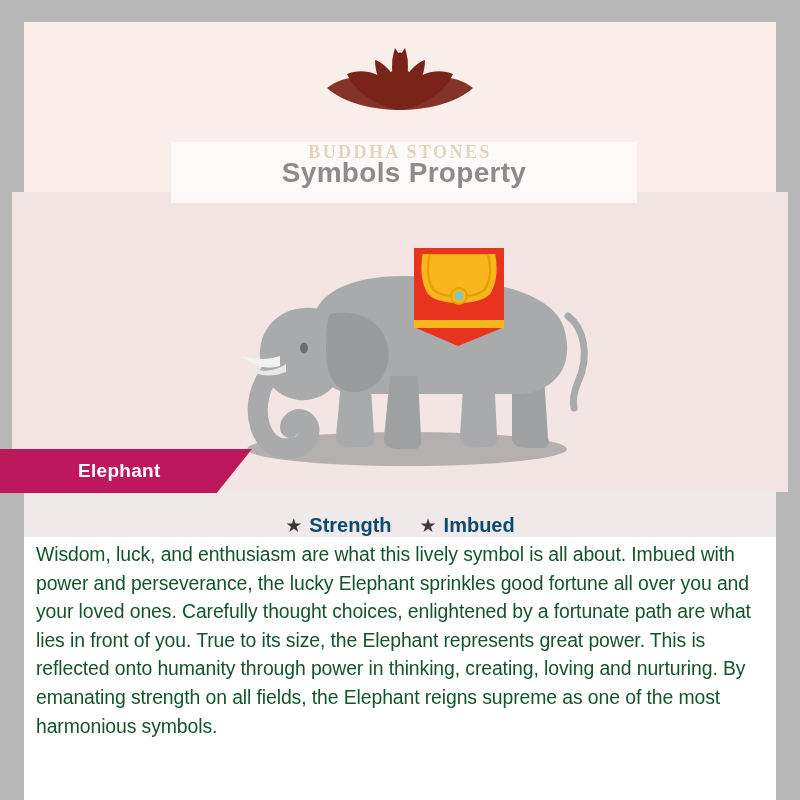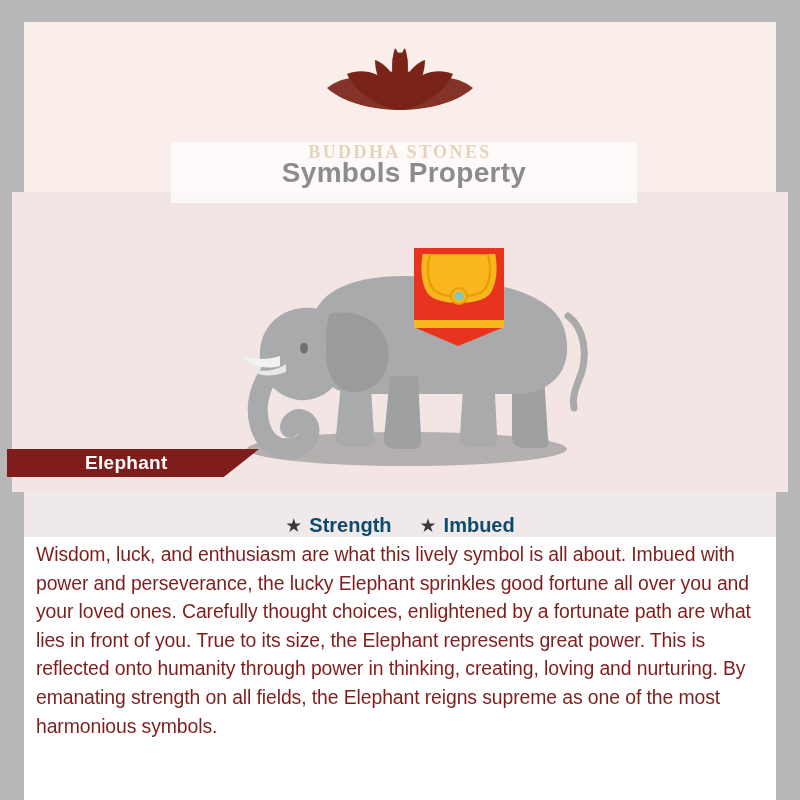--- a/index.html
+++ b/index.html
@@ -137,23 +137,23 @@
   
   .illus {
     position: absolute;
     left: 12px; top: 196px;
     width: 776px; height: 292px;
   }
 
   
   .label-tag {
     position: absolute;
-    left: 7px; top: 449px;
-    width: 252px; height: 28px;
-    background: #7f1d1d;
+    left: 0; top: 449px;
+    width: 252px; height: 44px;
+    background: #be185d;
     clip-path: polygon(0 0, 100% 0, 86% 100%, 0 100%);
     display: flex;
     align-items: center;
   }
   .label-tag-text {
     margin-left: 78px;
     color: #ffffff;
     font-size: 19px;
     font-weight: bold;
     letter-spacing: 0.3px;
@@ -185,21 +185,21 @@
     color: #0c4a6e;
   }
 
   
   .desc {
     position: absolute;
     left: 36px; top: 540px;
     width: 732px;
     font-size: 19.4px;
     line-height: 28.6px;
-    color: #7f1d1d;
+    color: #14532d;
     letter-spacing: -0.1px;
   }
 </style>
 </head>
 <body>
 
 <div id="page">
 
   <div class="band-grey-top"></div>
   <div class="band-cream"></div>

